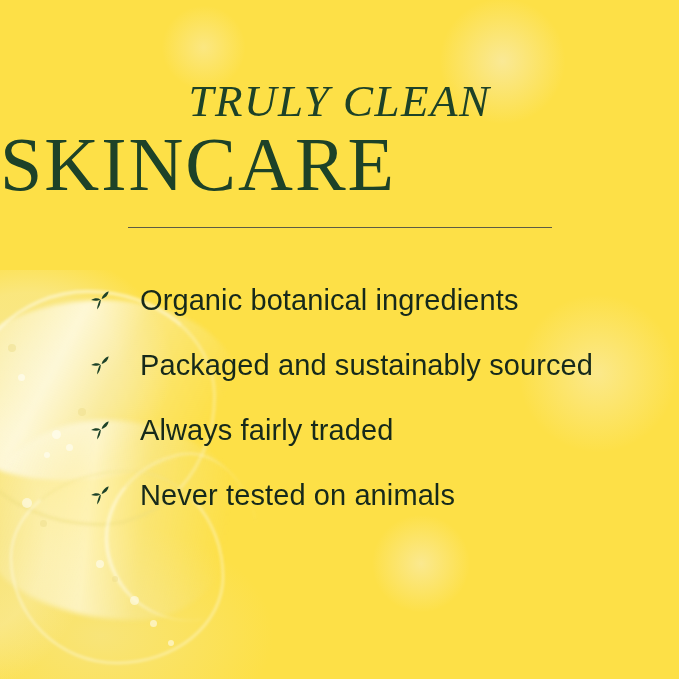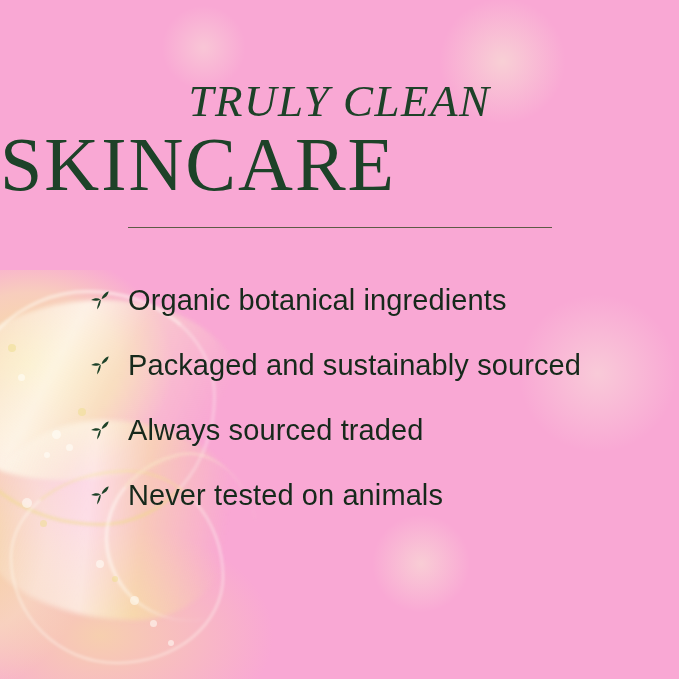--- a/index.html
+++ b/index.html
@@ -5,21 +5,21 @@
   html, body {
     margin: 0;
     padding: 0;
     background: #ffffff;
   }
   #canvas {
     position: relative;
     width: 679px;
     height: 679px;
     overflow: hidden;
-    background: #f9a8d4;
+    background: #fde047;
     font-family: "Liberation Sans", sans-serif;
   }
 
   
   .bg-texture {
     position: absolute;
     inset: 0;
     pointer-events: none;
   }
   .blob {
@@ -157,20 +157,21 @@
     position: absolute;
     top: 268px;
     left: 88px;
     width: 560px;
   }
   .benefit-row {
     position: relative;
     height: 65px;
     display: flex;
     align-items: center;
+    gap: 12px;
   }
   .sprig-icon {
     flex: 0 0 auto;
     width: 26px;
     height: 26px;
     margin-right: 14px;
     display: block;
   }
   .benefit-label {
     font-family: "Liberation Sans", "DejaVu Sans", sans-serif;
@@ -245,21 +246,21 @@
       </div>
 
       <div class="benefit-row">
         <svg class="sprig-icon" viewBox="0 0 26 26" aria-hidden="true">
           <g fill="#1d4228">
             <path d="M12.4 11.4 C9.9 12.9 6.6 13.2 3.2 11.9 C6.0 10.2 9.6 9.4 12.4 11.4 Z"></path>
             <path d="M13.6 10.9 C14.3 7.6 16.8 4.8 20.6 3.3 C20.1 7.1 17.7 10.0 13.6 10.9 Z"></path>
             <path d="M12.8 11.9 C12.6 15.6 11.4 18.9 9.0 21.6 C9.3 17.7 10.5 14.4 12.0 11.8 Z"></path>
           </g>
         </svg>
-        <div class="benefit-label">Always sourced traded</div>
+        <div class="benefit-label">Always fairly traded</div>
       </div>
 
       <div class="benefit-row">
         <svg class="sprig-icon" viewBox="0 0 26 26" aria-hidden="true">
           <g fill="#1d4228">
             <path d="M12.4 11.4 C9.9 12.9 6.6 13.2 3.2 11.9 C6.0 10.2 9.6 9.4 12.4 11.4 Z"></path>
             <path d="M13.6 10.9 C14.3 7.6 16.8 4.8 20.6 3.3 C20.1 7.1 17.7 10.0 13.6 10.9 Z"></path>
             <path d="M12.8 11.9 C12.6 15.6 11.4 18.9 9.0 21.6 C9.3 17.7 10.5 14.4 12.0 11.8 Z"></path>
           </g>
         </svg>

